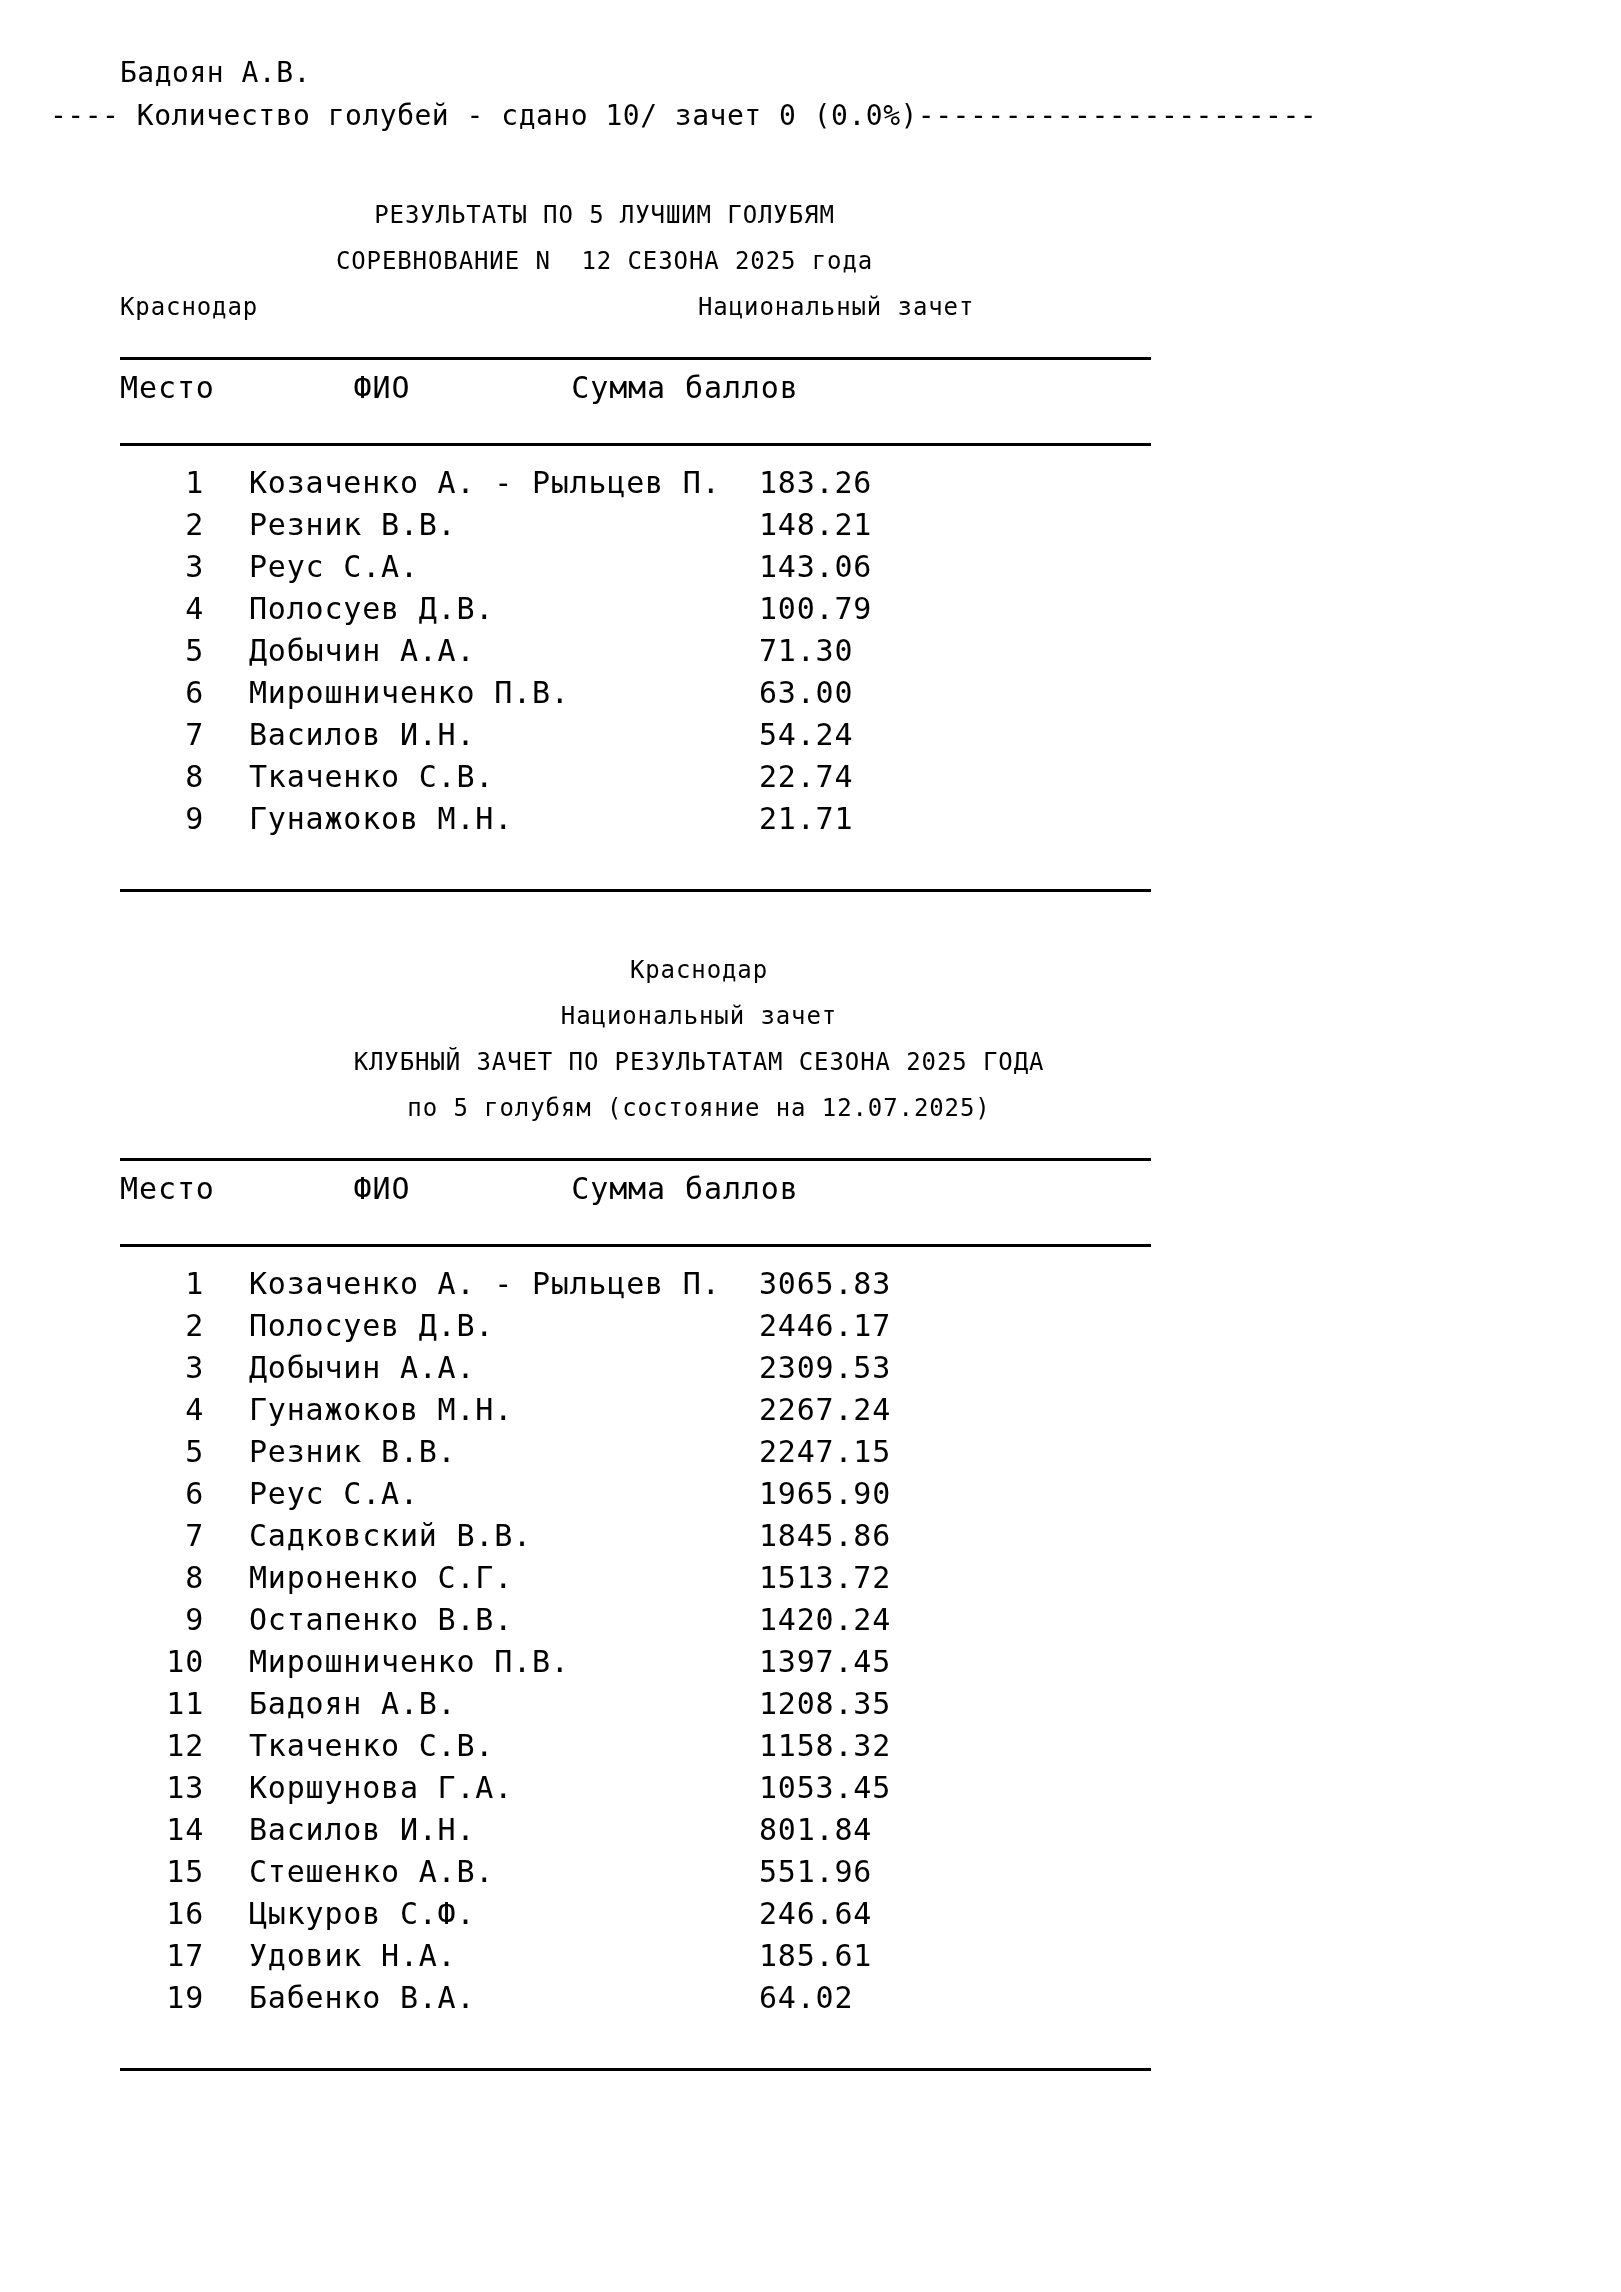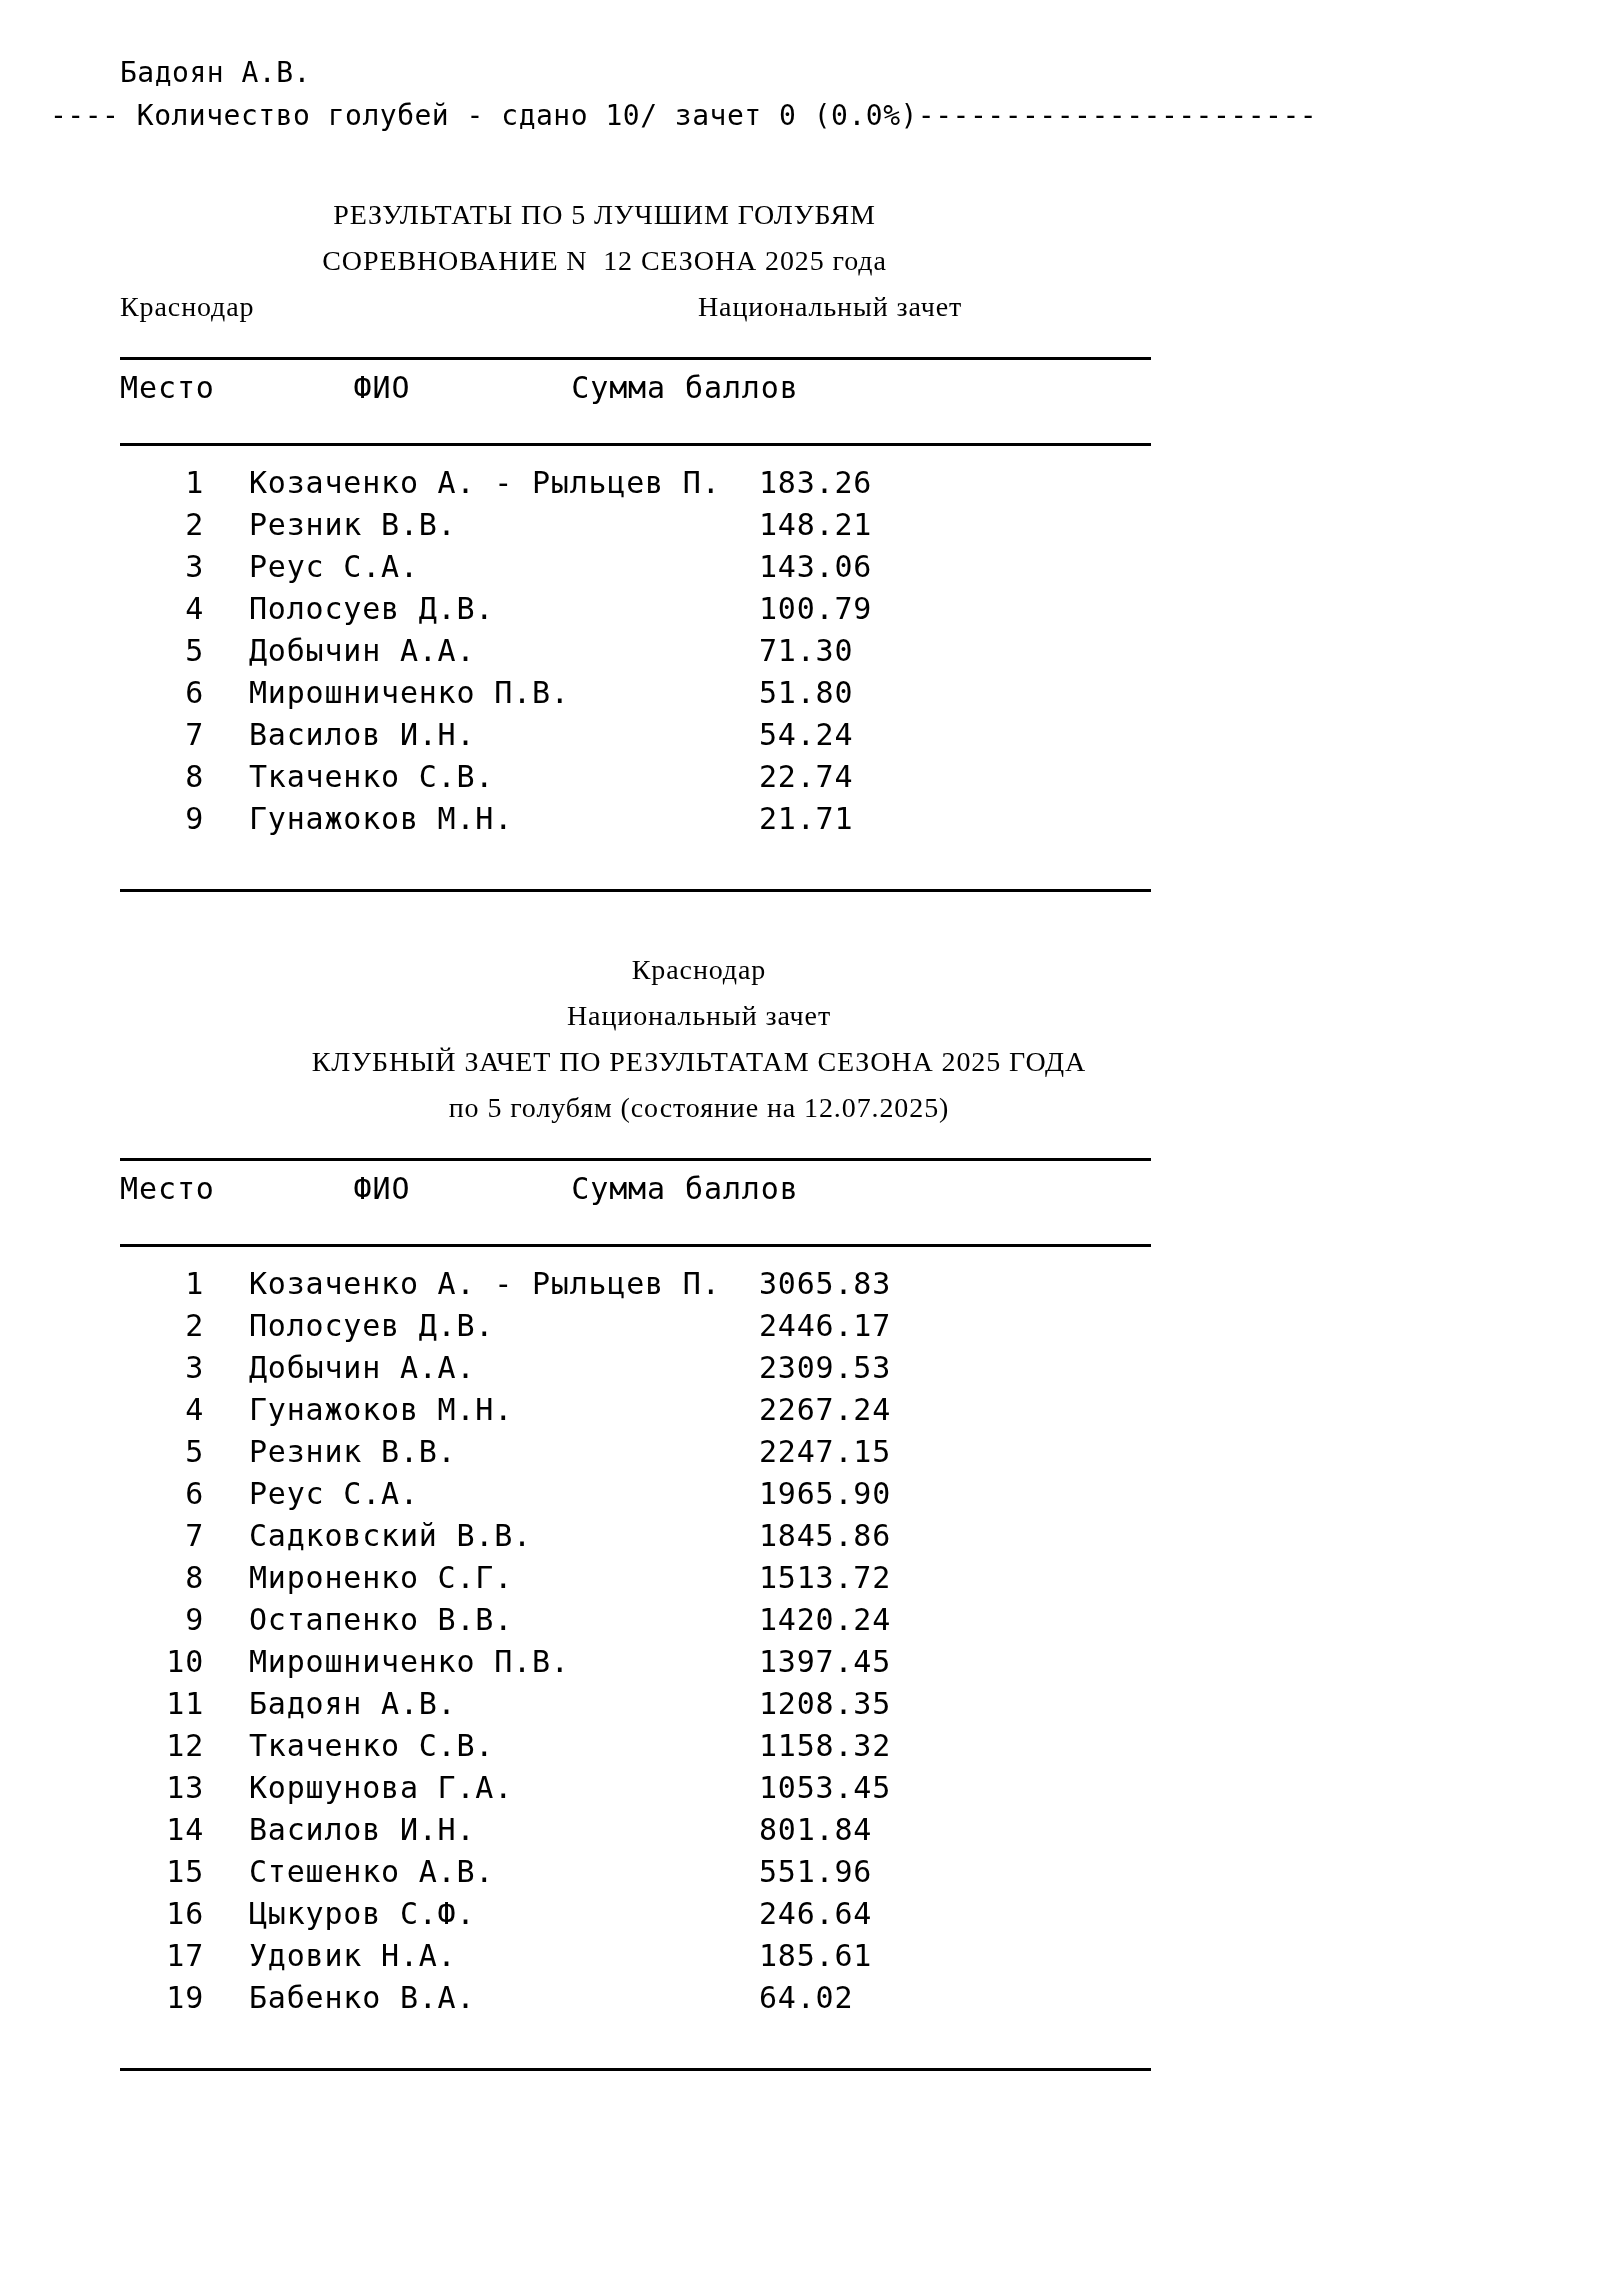--- a/index.html
+++ b/index.html
@@ -34,25 +34,24 @@
   }
   .meta-line.flush {
     margin-left: -70px;
   }
 
   
   .title-block {
     margin-top: 55px;
   }
   .title-line {
-    font-size: 28px;
+    font-size: 24px;
     line-height: 46px;
     letter-spacing: 0.9px;
     white-space: pre;
-    font-family: Liberation Serif, serif;
   }
   .title-center {
     text-align: center;
     padding-right: 412px;
   }
   .title-center-2 {
     text-align: center;
     padding-right: 223px;
   }
   .title-row {
@@ -134,21 +133,21 @@
       <span class="col-name">ФИО</span>
       <span class="col-points">Сумма баллов</span>
     </div>
     <div class="rule"></div>
     <div class="rows" id="section1-rows">
         <div class="row"><span class="cell-place">1</span><span class="cell-name">Козаченко А. - Рыльцев П.</span><span class="cell-points">183.26</span></div>
         <div class="row"><span class="cell-place">2</span><span class="cell-name">Резник В.В.</span><span class="cell-points">148.21</span></div>
         <div class="row"><span class="cell-place">3</span><span class="cell-name">Реус С.А.</span><span class="cell-points">143.06</span></div>
         <div class="row"><span class="cell-place">4</span><span class="cell-name">Полосуев Д.В.</span><span class="cell-points">100.79</span></div>
         <div class="row"><span class="cell-place">5</span><span class="cell-name">Добычин А.А.</span><span class="cell-points">71.30</span></div>
-        <div class="row"><span class="cell-place">6</span><span class="cell-name">Мирошниченко П.В.</span><span class="cell-points">51.80</span></div>
+        <div class="row"><span class="cell-place">6</span><span class="cell-name">Мирошниченко П.В.</span><span class="cell-points">63.00</span></div>
         <div class="row"><span class="cell-place">7</span><span class="cell-name">Василов И.Н.</span><span class="cell-points">54.24</span></div>
         <div class="row"><span class="cell-place">8</span><span class="cell-name">Ткаченко С.В.</span><span class="cell-points">22.74</span></div>
         <div class="row"><span class="cell-place">9</span><span class="cell-name">Гунажоков М.Н.</span><span class="cell-points">21.71</span></div>
       </div>
     <div class="rule bottom"></div>
   </div>
 
   <div class="title-block">
     <div class="title-line title-center-2">Краснодар</div>
     <div class="title-line title-center-2">Национальный зачет</div>

